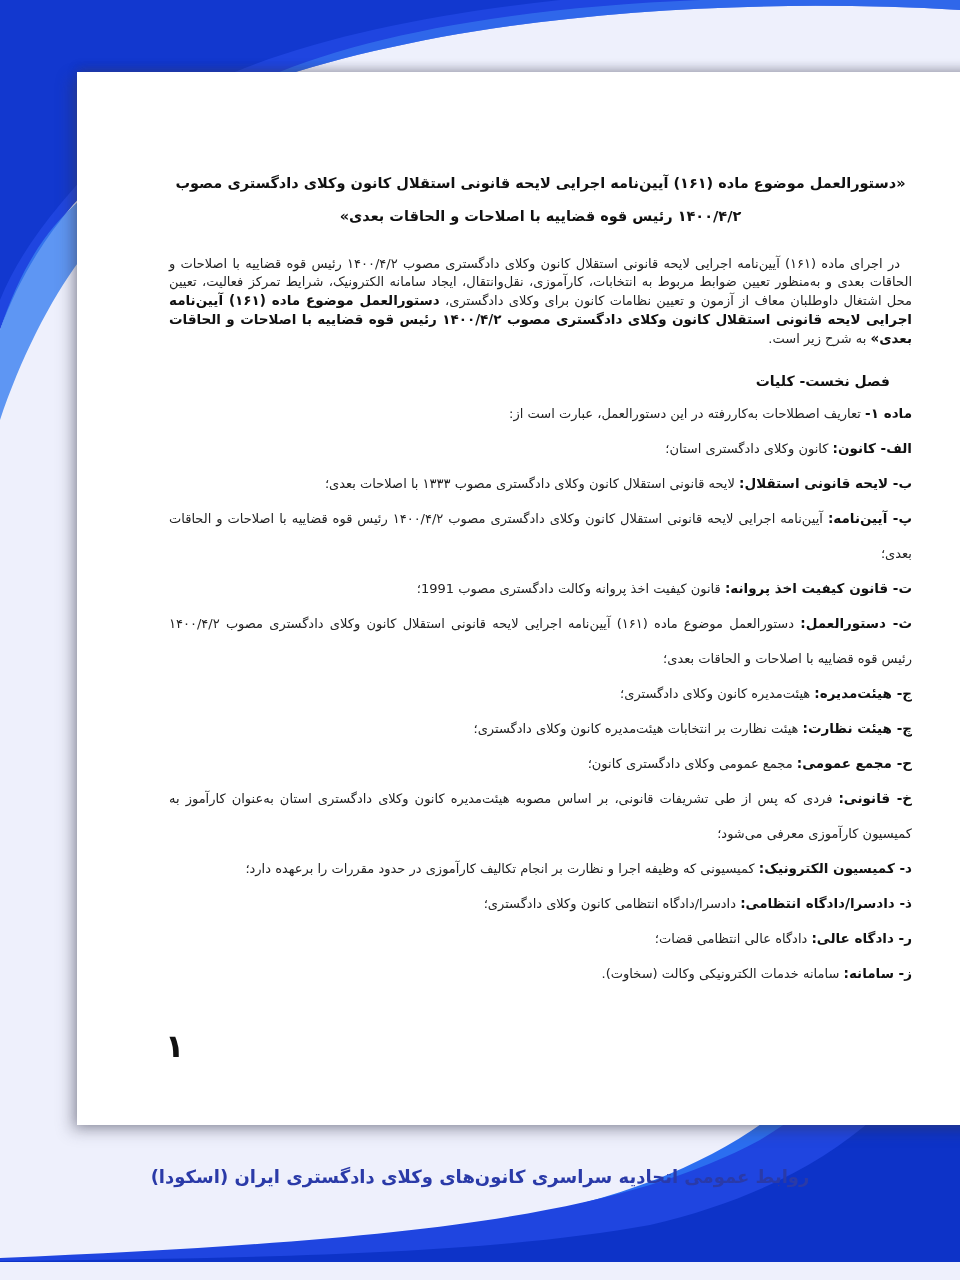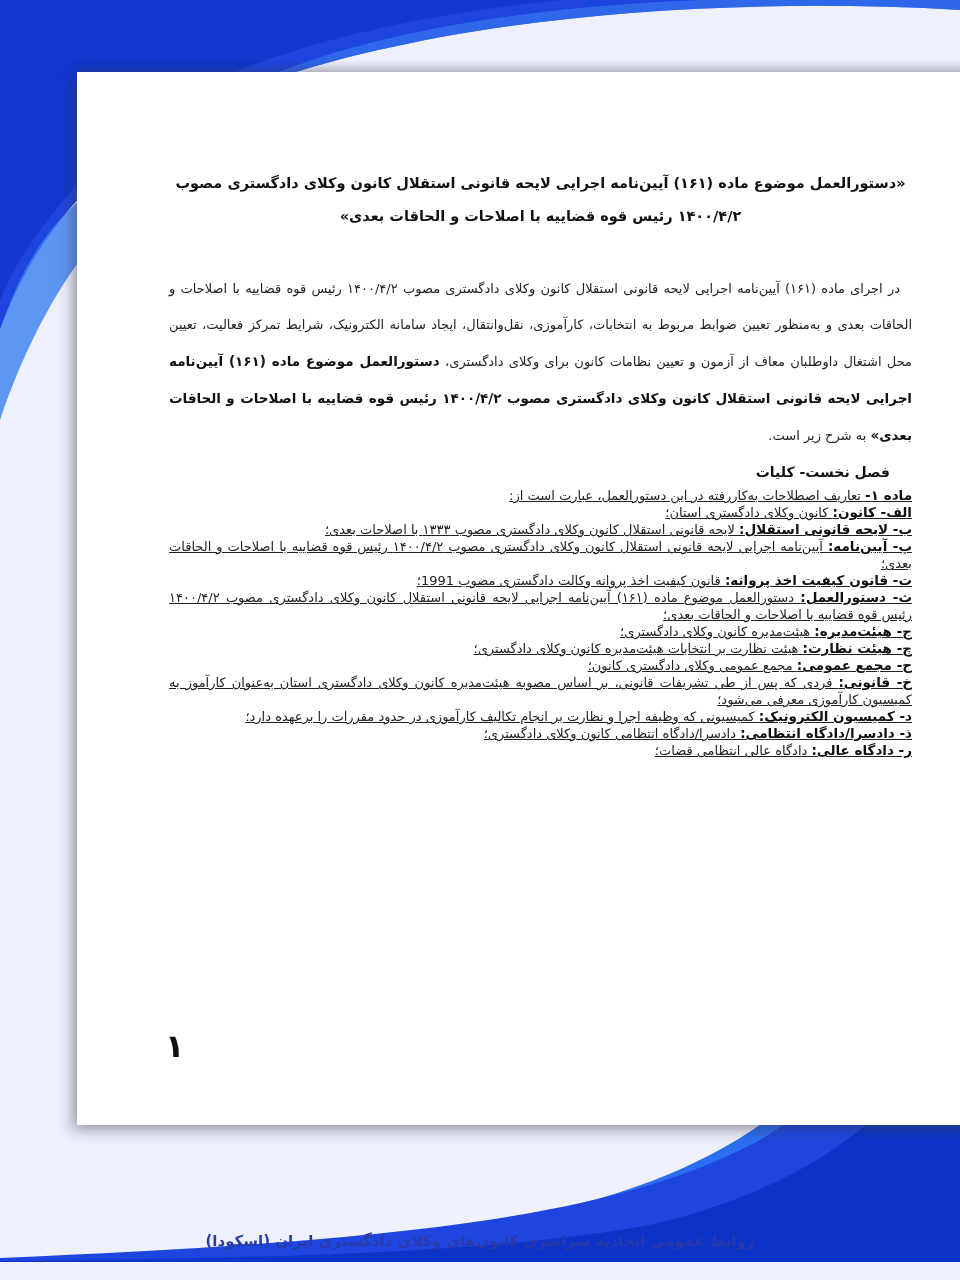--- a/index.html
+++ b/index.html
@@ -17,39 +17,39 @@
     }
     .content {
       position: absolute; left: 92px; right: 95px; top: 95px;
       color: #1a1a1a;
     }
     .title {
       text-align: center; font-weight: bold; font-size: 14.5px; line-height: 33px;
       color: #111;
     }
     .intro {
-      margin-top: 38px; text-align: justify; font-size: 13px; line-height: 36px;
+      margin-top: 22px; text-align: justify; font-size: 13px; line-height: 18px;
       text-indent: 12px; color: #222;
     }
     .intro b { color: #111; font-size: 13.5px; }
     .chapter {
-      margin-top: 4px; font-weight: bold; font-size: 14px; line-height: 29px;
+      margin-top: 19px; font-weight: bold; font-size: 14px; line-height: 29px;
       padding-right: 22px; color: #111;
     }
     .def {
-      font-size: 13px; line-height: 17px; text-align: justify; color: #222; text-decoration: underline;
+      font-size: 13px; line-height: 35px; text-align: justify; color: #222;
     }
     .def .term { font-weight: bold; font-size: 13.5px; color: #111; }
     .page-number {
       position: absolute; left: 88px; top: 955px; font-size: 32px; font-weight: bold;
       color: #111; direction: rtl;
     }
     .footer {
-      position: absolute; left: 0; width: 960px; top: 1232px; text-align: center;
-      direction: rtl; font-weight: bold; font-size: 15px; color: #2a3aa8;
+      position: absolute; left: 0; width: 960px; top: 1166px; text-align: center;
+      direction: rtl; font-weight: bold; font-size: 18px; color: #2a3aa8;
     }
   </style>
 </head>
 <body>
 
 <svg class="bg-svg" viewBox="0 0 960 1280" xmlns="http://www.w3.org/2000/svg">
 
   <path d="M0,0 L960,0 L960,10 C700,-5 420,20 230,95 C120,140 40,220 0,330 Z" fill="#1f45e0"></path>
   <path d="M0,0 L560,0 C380,20 200,60 110,150 C60,200 20,250 0,300 Z" fill="#1238cf"></path>
   <path d="M230,95 C420,20 700,-5 960,10 L960,0 L700,0 C500,8 330,40 230,95 Z" fill="#3a7ff0" opacity="0.6"></path>
@@ -75,18 +75,19 @@
     <div class="def"><span class="term">پ- آیین‌نامه:</span><span> آیین‌نامه اجرایی لایحه قانونی استقلال کانون وکلای دادگستری مصوب ۱۴۰۰/۴/۲ رئیس قوه قضاییه با اصلاحات و الحاقات بعدی؛</span></div>
     <div class="def"><span class="term">ت- قانون کیفیت اخذ پروانه:</span><span> قانون کیفیت اخذ پروانه وکالت دادگستری مصوب 1991؛</span></div>
     <div class="def"><span class="term">ث- دستورالعمل:</span><span> دستورالعمل موضوع ماده (۱۶۱) آیین‌نامه اجرایی لایحه قانونی استقلال کانون وکلای دادگستری مصوب ۱۴۰۰/۴/۲ رئیس قوه قضاییه با اصلاحات و الحاقات بعدی؛</span></div>
     <div class="def"><span class="term">ج- هیئت‌مدیره:</span><span> هیئت‌مدیره کانون وکلای دادگستری؛</span></div>
     <div class="def"><span class="term">چ- هیئت نظارت:</span><span> هیئت نظارت بر انتخابات هیئت‌مدیره کانون وکلای دادگستری؛</span></div>
     <div class="def"><span class="term">ح- مجمع عمومی:</span><span> مجمع عمومی وکلای دادگستری کانون؛</span></div>
     <div class="def"><span class="term">خ- قانونی:</span><span> فردی که پس از طی تشریفات قانونی، بر اساس مصوبه هیئت‌مدیره کانون وکلای دادگستری استان به‌عنوان کارآموز به کمیسیون کارآموزی معرفی می‌شود؛</span></div>
     <div class="def"><span class="term">د- کمیسیون الکترونیک:</span><span> کمیسیونی که وظیفه اجرا و نظارت بر انجام تکالیف کارآموزی در حدود مقررات را برعهده دارد؛</span></div>
     <div class="def"><span class="term">ذ- دادسرا/دادگاه انتظامی:</span><span> دادسرا/دادگاه انتظامی کانون وکلای دادگستری؛</span></div>
     <div class="def"><span class="term">ر- دادگاه عالی:</span><span> دادگاه عالی انتظامی قضات؛</span></div>
+    <div class="def"><span class="term">ز- سامانه:</span><span> سامانه خدمات الکترونیکی وکالت (سخاوت).</span></div>
   </div>
 
   <div class="page-number">۱</div>
 </div>
 
 <div class="footer">روابط عمومی اتحادیه سراسری کانون‌های وکلای دادگستری ایران (اسکودا)</div>
 
 </body></html>

